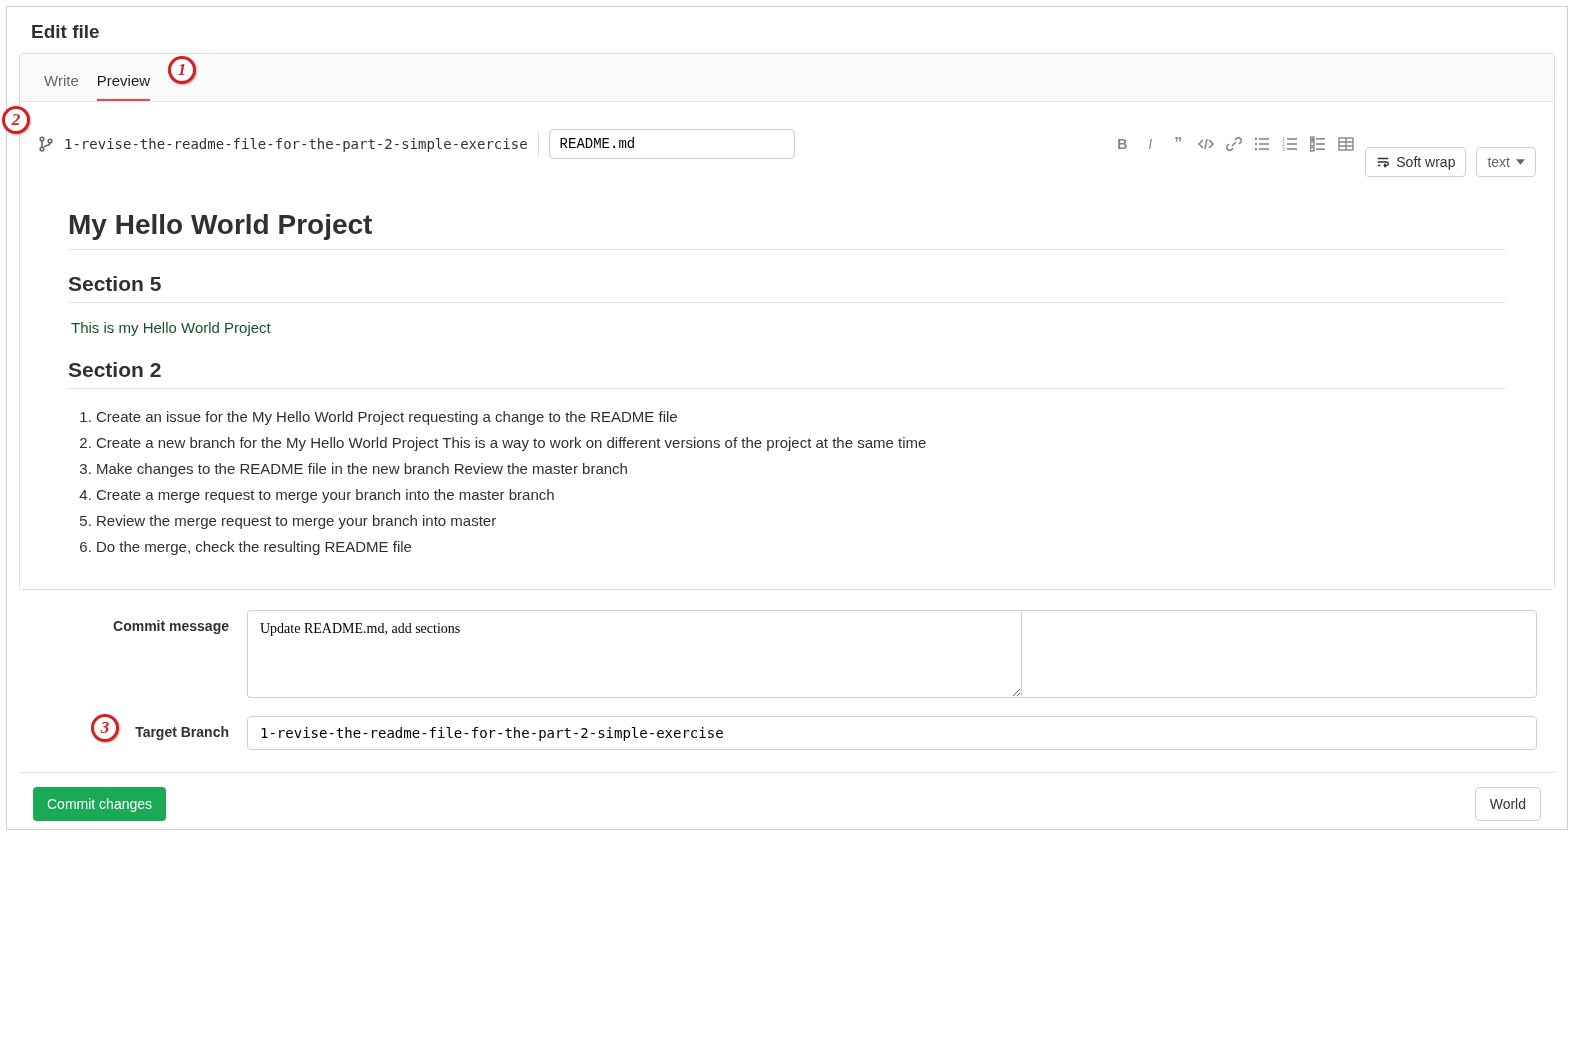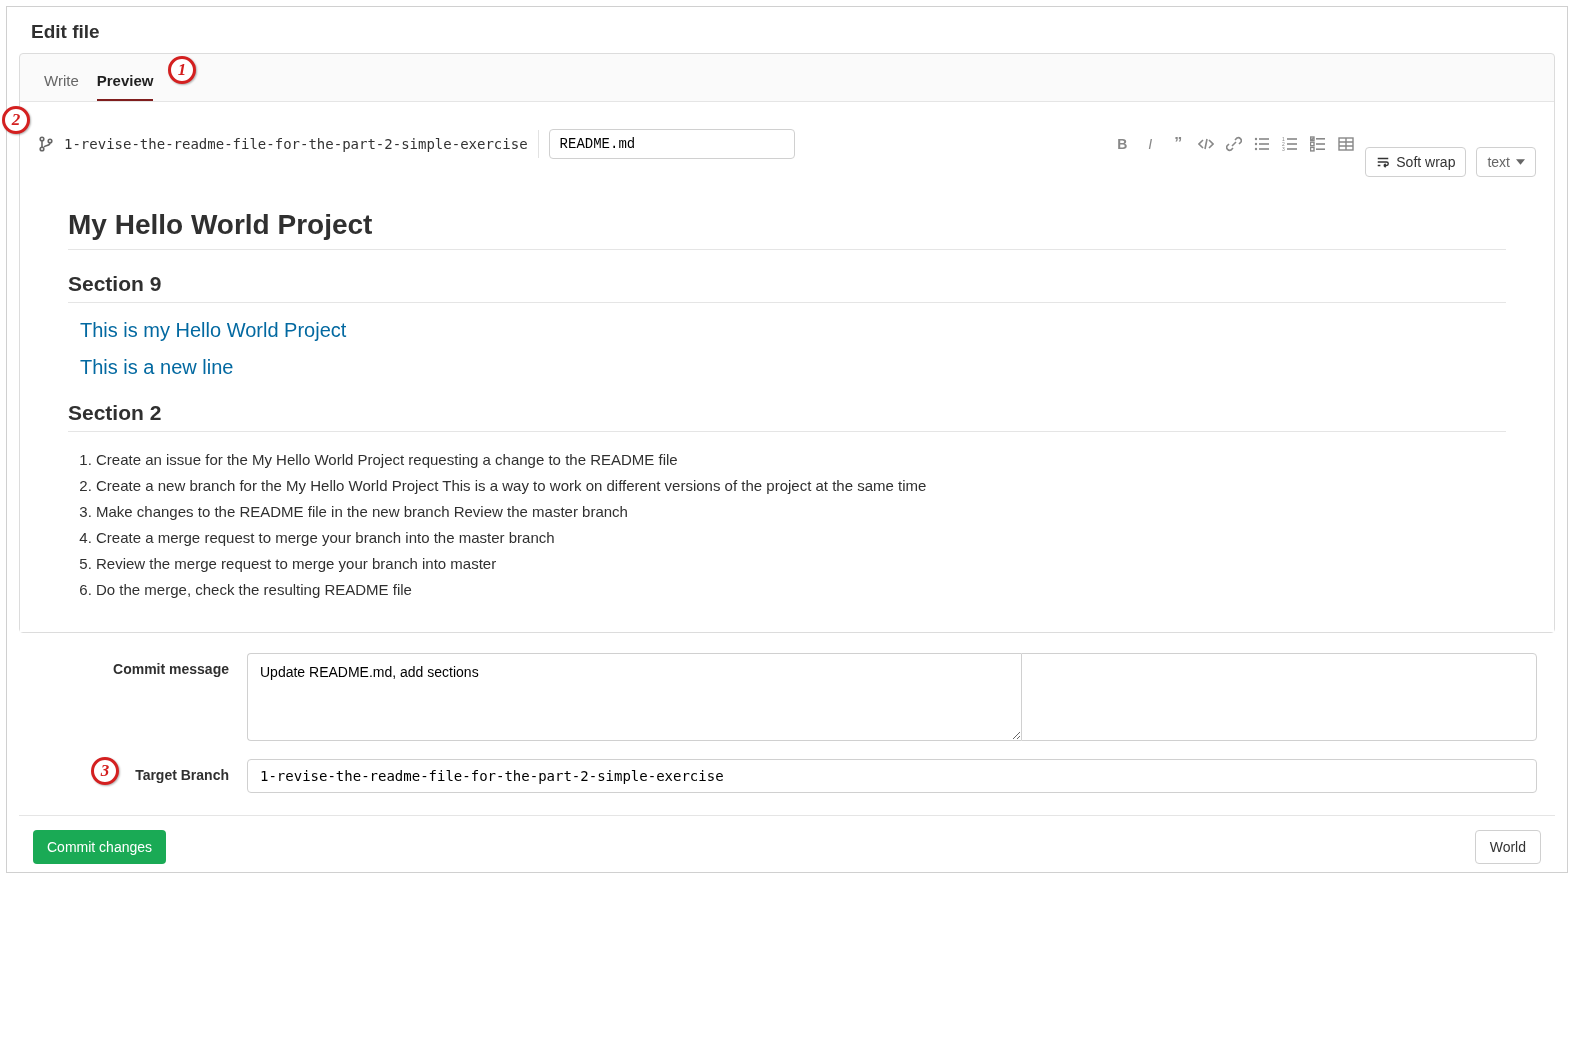--- a/index.html
+++ b/index.html
@@ -34,22 +34,22 @@
     }
     .tab {
       padding: 8px 0 10px 0;
       cursor: pointer;
       font-size: 15px;
       color: #666;
       border-bottom: 2px solid transparent;
     }
     .tab.active {
       color: #1f1f1f;
-      font-weight: 700;
-      border-bottom: 2px solid #7f1d1d;
+      font-weight: 400;
+      border-bottom: 2px solid #ef4444;
     }
     .toolbar-row {
       display: flex;
       align-items: center;
       padding: 8px 18px;
       gap: 10px;
       border-top: 1px solid #e5e5e5;
       background: #fff;
     }
     .branch-icon {
@@ -115,23 +115,23 @@
       border-bottom: 1px solid #e5e5e5;
     }
     .preview-content h2 {
       font-size: 21px;
       font-weight: 700;
       padding-bottom: 6px;
       border-bottom: 1px solid #e5e5e5;
       margin: 22px 0 16px 0;
     }
     .preview-content p {
-      margin: 14px 12px;
-      font-size: 20px;
-      color: #0369a1;
+      margin: 14px 3px;
+      font-size: 15px;
+      color: #14532d;
     }
     .preview-content ol {
       padding-left: 28px;
       font-size: 15px;
     }
     .preview-content ol li {
       margin: 2px 0;
       line-height: 1.6;
     }
     .form-section {
@@ -151,21 +151,21 @@
       font-size: 14px;
       color: #303030;
     }
     .form-field { flex: 1; }
     .commit-textarea {
       width: 100%;
       height: 88px;
       border: 1px solid #d0d0d0;
       border-radius: 4px;
       padding: 10px 12px;
-      font-family: Liberation Sans, sans-serif;
+      font-family: Liberation Serif, serif;
       font-size: 14px;
       resize: vertical;
     }
     .commit-subarea {
       display:flex;
       gap: 0;
       width: 100%;
     }
     .commit-textarea-left { width: 60%; border-right: none; border-radius: 4px 0 0 4px;}
     .commit-right-box { flex:1; border:1px solid #d0d0d0; border-left:1px solid #d0d0d0; border-radius: 0 4px 4px 0; background:#fff;}
@@ -317,23 +317,22 @@
       <button class="text-dd">
         <span>text</span>
         <svg viewBox="0 0 10 6" width="9" height="6" fill="currentColor">
             <path d="M0 0l5 6 5-6z"></path>
           </svg>
       </button>
     </div>
 
     <div class="preview-content">
       <h1>My Hello World Project</h1>
-      <h2>Section 9</h2>
+      <h2>Section 5</h2>
       <p>This is my Hello World Project</p>
-      <p>This is a new line</p>
       <h2>Section 2</h2>
       <ol>
         <li>Create an issue for the My Hello World Project requesting a change to the README file</li>
         <li>Create a new branch for the My Hello World Project This is a way to work on different versions of the project at the same time</li>
         <li>Make changes to the README file in the new branch Review the master branch</li>
         <li>Create a merge request to merge your branch into the master branch</li>
         <li>Review the merge request to merge your branch into master</li>
         <li>Do the merge, check the resulting README file</li>
       </ol>
     </div>

